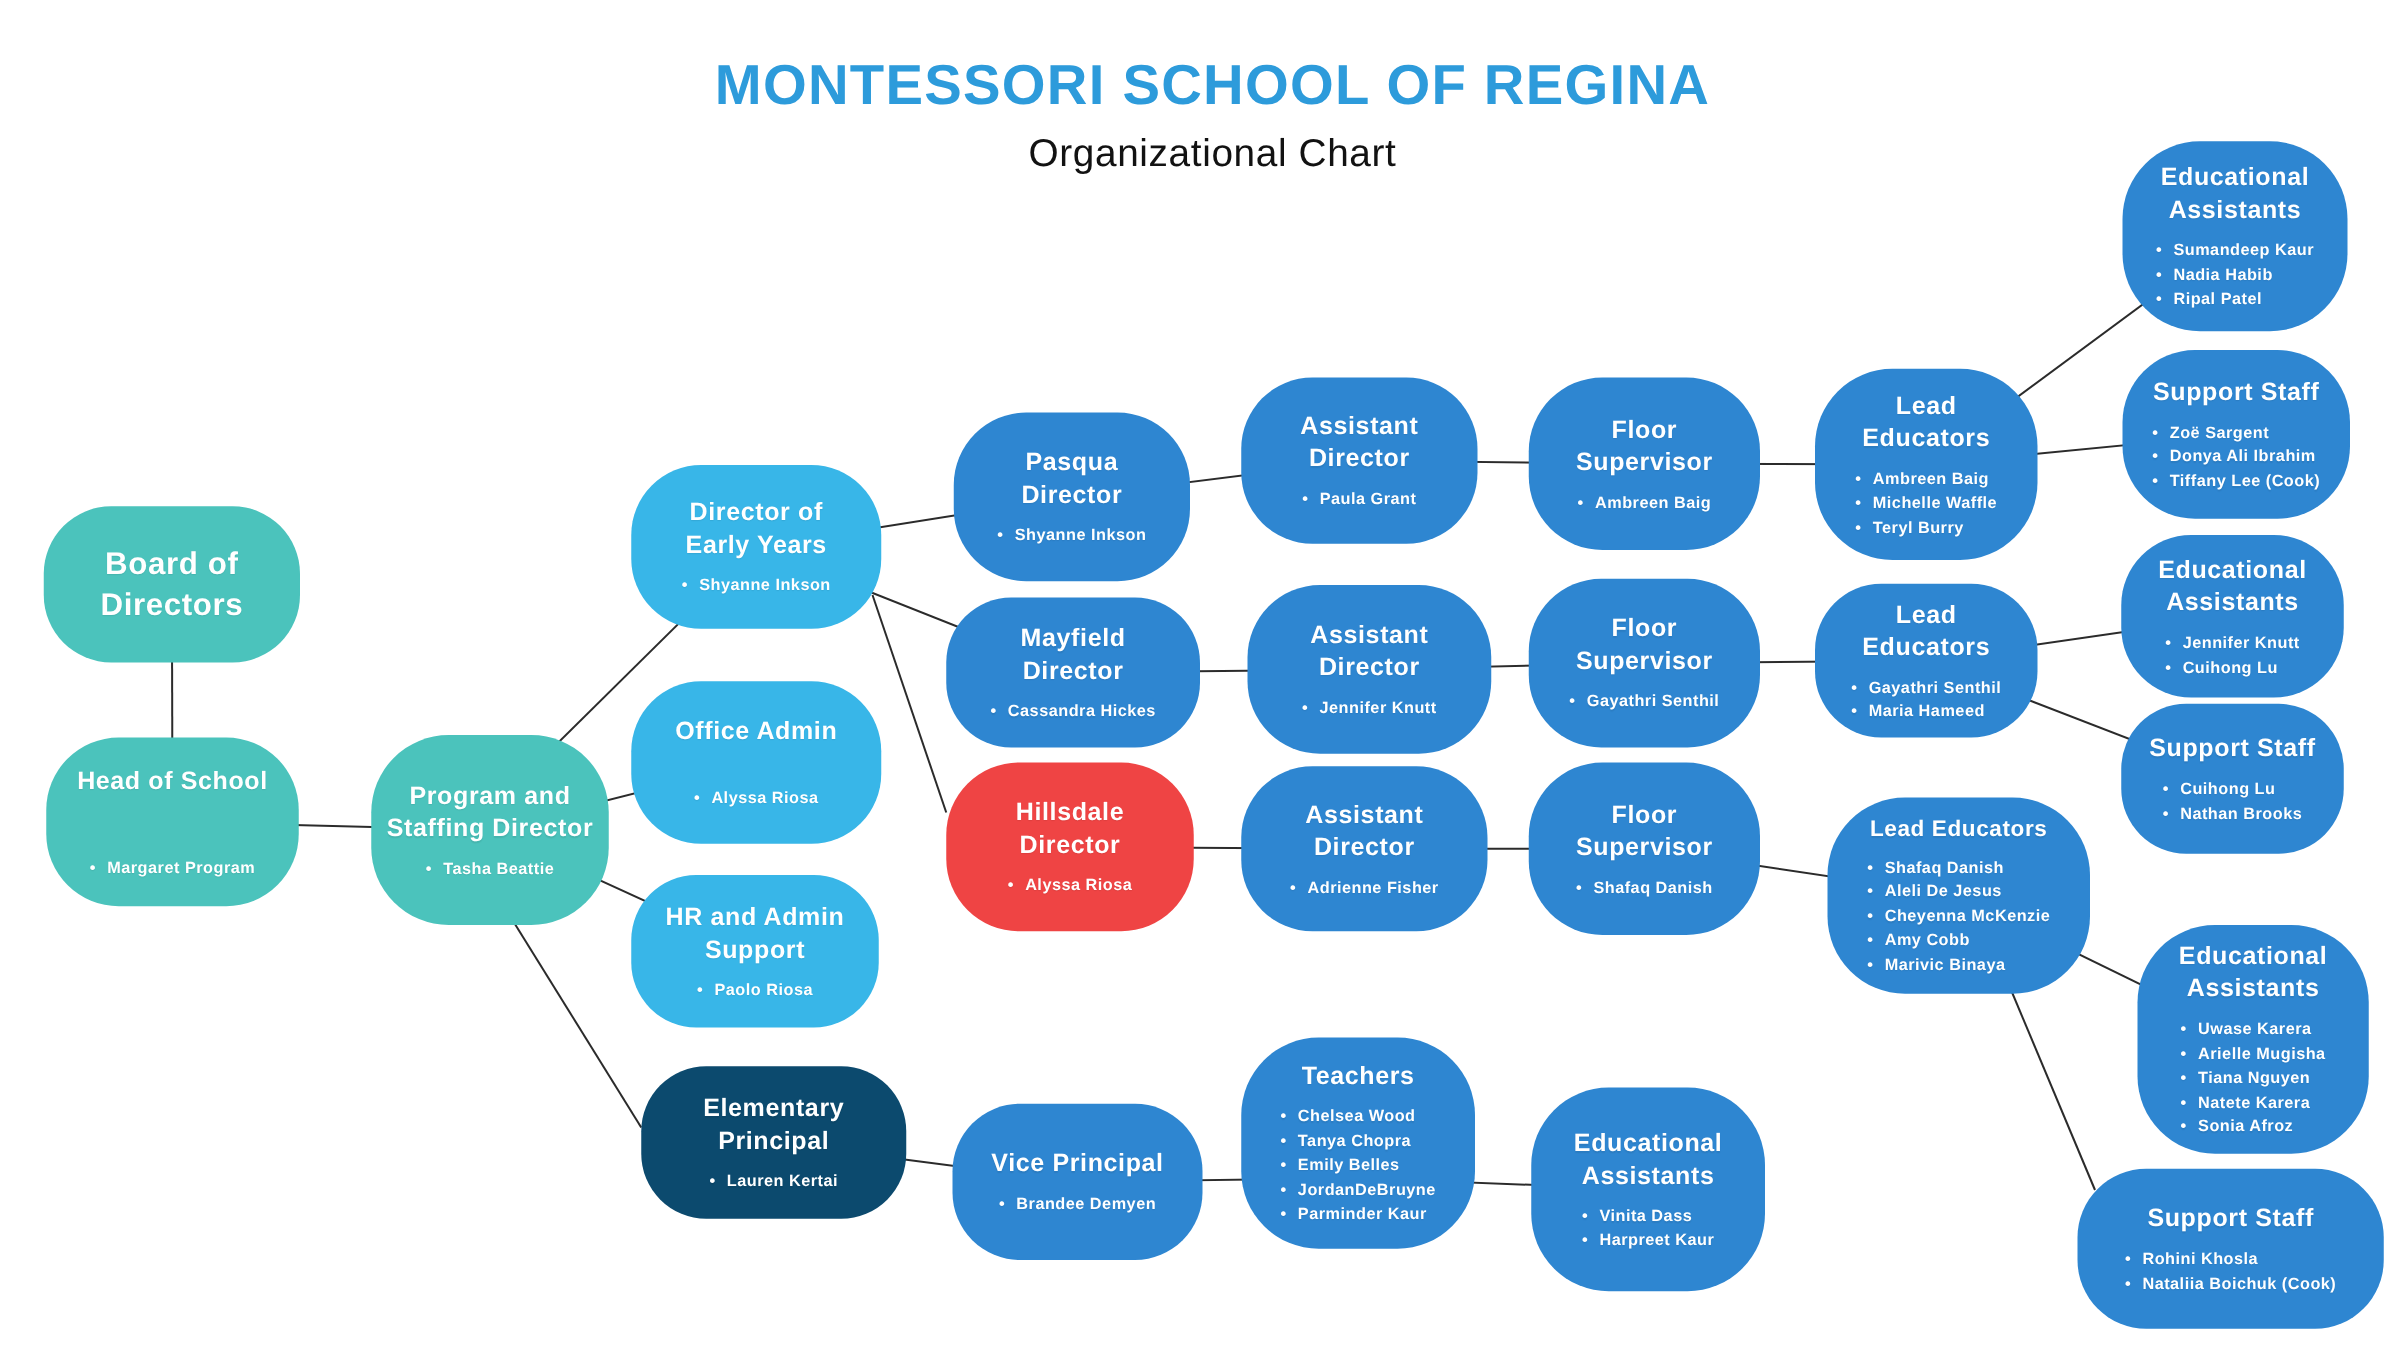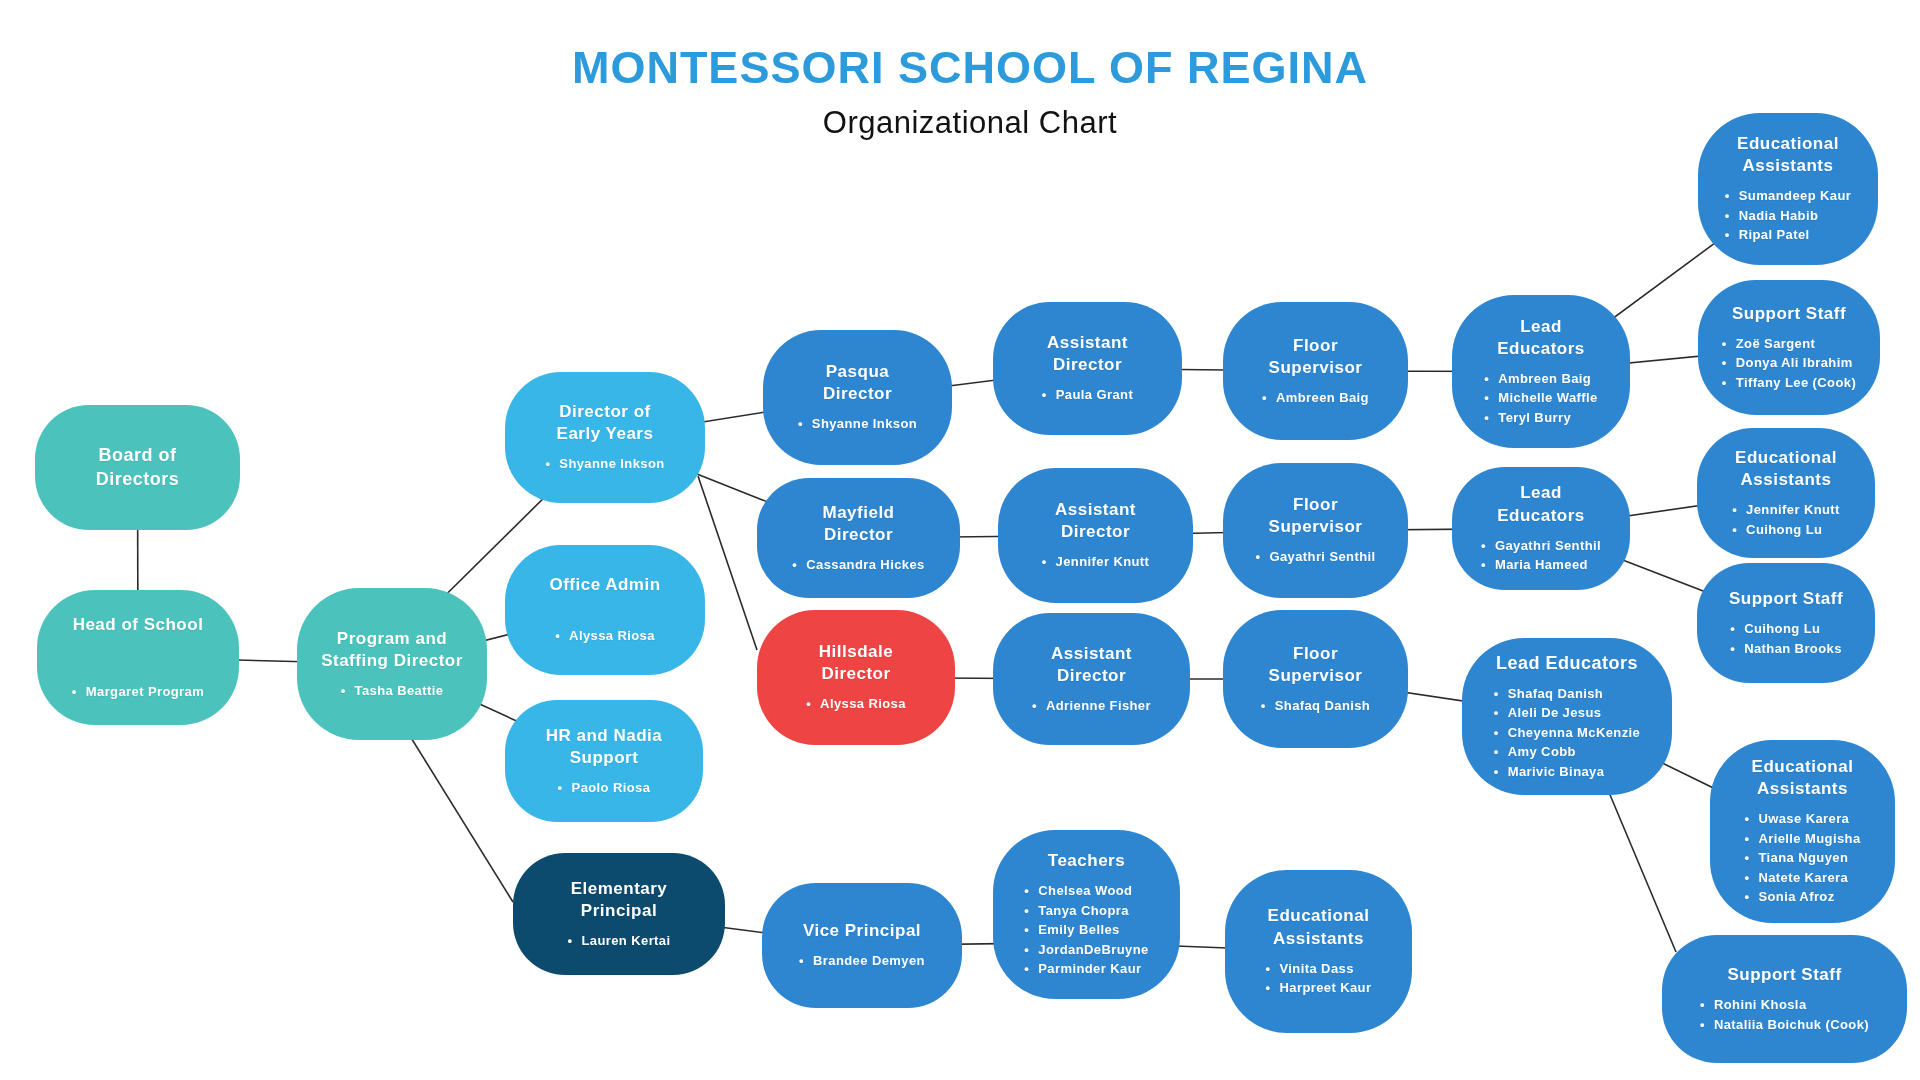--- a/index.html
+++ b/index.html
@@ -15,21 +15,21 @@
     margin:14px 0 0 0; font-size:31px; font-weight:400; color:#121212; letter-spacing:0.5px;
   }
   #edges { position:absolute; left:0; top:0; width:1920px; height:1080px; z-index:0; }
   #nodes { position:absolute; left:0; top:0; width:1920px; height:1080px; z-index:1; }
   .node {
     position:absolute; color:#ffffff; display:flex; flex-direction:column;
     justify-content:center; align-items:center; box-sizing:border-box;
     padding:8px 10px; font-weight:bold;
   }
   .node-title {
-    text-align:center; white-space:pre-line; font-size:17px; line-height:1.3;
+    text-align:center; white-space:pre-line; font-size:20px; line-height:1.3;
     letter-spacing:0.5px; text-shadow:0 1px 1px rgba(0,0,0,0.08);
   }
   .members { margin-top:9px; display:flex; flex-direction:column; align-items:flex-start; }
   .members.tight { margin-top:2px; }
   .member {
     font-size:13px; line-height:1.5; letter-spacing:0.4px; white-space:nowrap;
     display:flex; align-items:baseline; text-shadow:0 1px 1px rgba(0,0,0,0.08);
   }
   .bullet { font-size:13px; margin-right:9px; }
 </style>
@@ -65,21 +65,21 @@
       <line x1="1091.5" y1="679" x2="1315.5" y2="679" stroke="#2b2b2b" stroke-width="1.6"></line>
       <line x1="1315.5" y1="679" x2="1567" y2="716.5" stroke="#2b2b2b" stroke-width="1.6"></line>
       <line x1="1567" y1="716.5" x2="1802.5" y2="831.5" stroke="#2b2b2b" stroke-width="1.6"></line>
       <line x1="1608" y1="790" x2="1676" y2="952" stroke="#2b2b2b" stroke-width="1.6"></line>
       <line x1="619" y1="914" x2="862" y2="945.5" stroke="#2b2b2b" stroke-width="1.6"></line>
       <line x1="862" y1="945.5" x2="1086.5" y2="942.5" stroke="#2b2b2b" stroke-width="1.6"></line>
       <line x1="1086.5" y1="942.5" x2="1318.5" y2="951.5" stroke="#2b2b2b" stroke-width="1.6"></line>
     </svg>
   <div id="nodes">
       <div class="node" style="left: 35px; top: 405px; width: 205px; height: 125px; background: rgb(75, 195, 188); border-radius: 54px;">
-        <div class="node-title" style="font-size: 18px;">Board of
+        <div class="node-title" style="font-size: 25px;">Board of
 Directors</div>
       </div>
       <div class="node" style="left: 37px; top: 590px; width: 202px; height: 135px; background: rgb(75, 195, 188); border-radius: 58px; gap: 44px;">
         <div class="node-title">Head of School</div>
         <div class="members tight">
           <div class="member">
             <span class="bullet">•</span>
             <span>Margaret Program</span>
           </div>
         </div>
@@ -107,21 +107,21 @@
       <div class="node" style="left: 505px; top: 545px; width: 200px; height: 130px; background: rgb(56, 182, 232); border-radius: 56px; gap: 21px;">
         <div class="node-title">Office Admin</div>
         <div class="members">
           <div class="member">
             <span class="bullet">•</span>
             <span>Alyssa Riosa</span>
           </div>
         </div>
       </div>
       <div class="node" style="left: 505px; top: 700px; width: 198px; height: 122px; background: rgb(56, 182, 232); border-radius: 52px;">
-        <div class="node-title">HR and Nadia
+        <div class="node-title">HR and Admin
 Support</div>
         <div class="members">
           <div class="member">
             <span class="bullet">•</span>
             <span>Paolo Riosa</span>
           </div>
         </div>
       </div>
       <div class="node" style="left: 513px; top: 853px; width: 212px; height: 122px; background: #0c4a6e; border-radius: 52px;">
         <div class="node-title">Elementary

